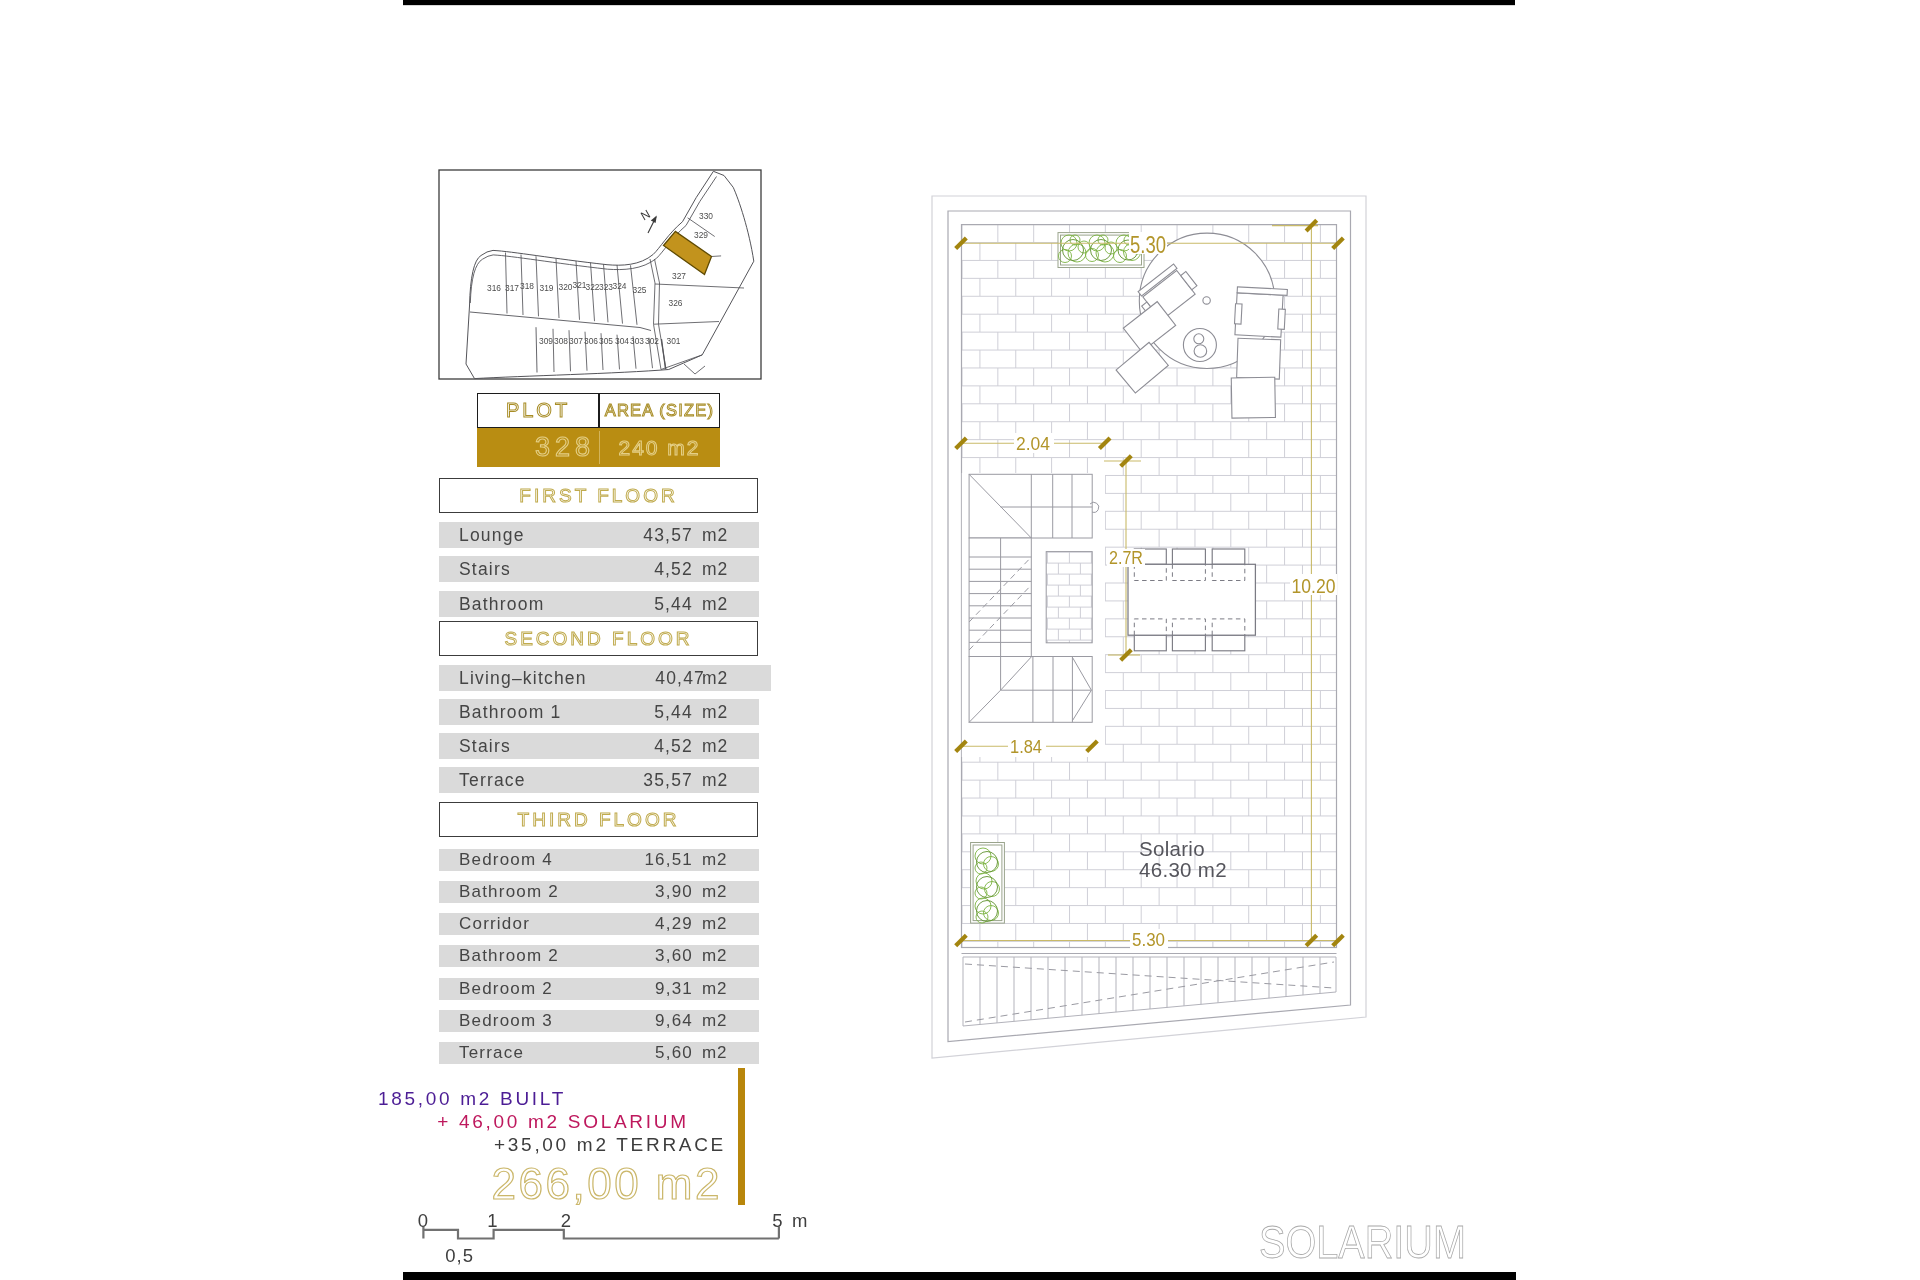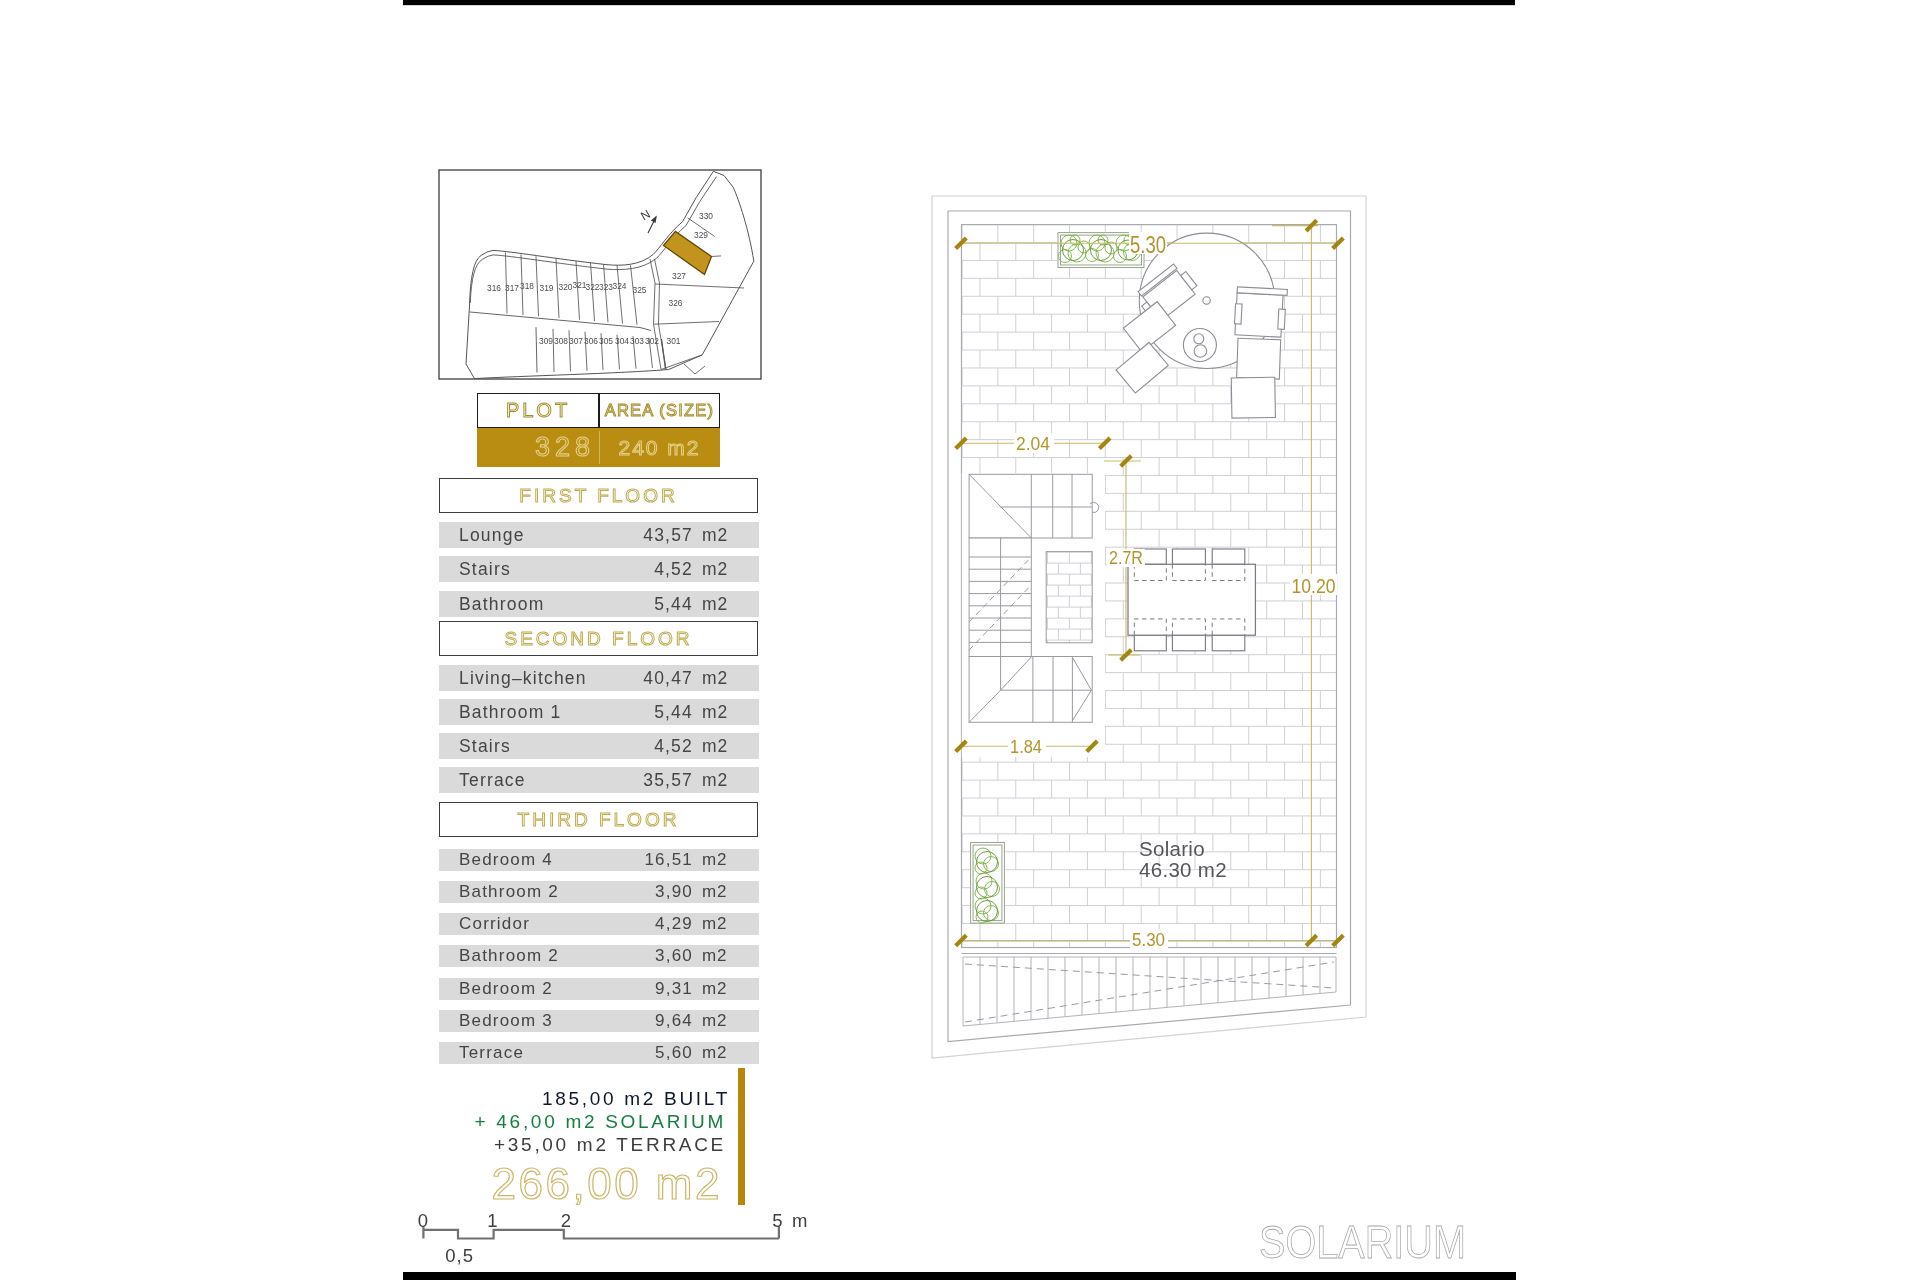--- a/index.html
+++ b/index.html
@@ -51,21 +51,21 @@
   </div>
 
 <div class="cadrow r1" style="top:590.6px;">
     <span class="lab">Bathroom</span>
     <span class="val">5,44</span>
     <span class="unit">m2</span>
   </div>
 
 <div class="secbox" style="top:620.5px;height:33px;line-height:33px;">SECOND FLOOR</div>
 
-<div class="cadrow r1" style="top:664.5px;">
+<div class="cadrow r1" style="top:664.5px;padding-left:12px;">
     <span class="lab">Living–kitchen</span>
     <span class="val">40,47</span>
     <span class="unit">m2</span>
   </div>
 
 <div class="cadrow r1" style="top:698.8px;">
     <span class="lab">Bathroom 1</span>
     <span class="val">5,44</span>
     <span class="unit">m2</span>
   </div>
@@ -119,23 +119,23 @@
     <span class="val">9,64</span>
     <span class="unit">m2</span>
   </div>
 
 <div class="cadrow r3" style="top:1041.9px;">
     <span class="lab">Terrace</span>
     <span class="val">5,60</span>
     <span class="unit">m2</span>
   </div>
 
-<div class="abs" style="top:1088px;left:404px;width:326px;text-align:right;font-size:19px;letter-spacing:2.7px;color:#0f172a;">185,00 m2 BUILT</div>
-
-<div class="abs" style="top:1111px;left:400px;width:326px;text-align:right;font-size:19px;letter-spacing:2.7px;color:#15803d;">+ 46,00 m2 SOLARIUM</div>
+<div class="abs" style="top:1088px;left:378px;width:326px;font-size:19px;letter-spacing:2.7px;color:#4c1d95;">185,00 m2 BUILT</div>
+
+<div class="abs" style="top:1111px;left:400px;width:326px;text-align:center;font-size:19px;letter-spacing:2.7px;color:#be185d;">+ 46,00 m2 SOLARIUM</div>
 
 <div class="abs" style="top:1134px;left:400px;width:326px;text-align:right;font-size:19px;letter-spacing:2.7px;color:#3d3d3d;">+35,00 m2 TERRACE</div>
 
 <div class="abs" style="top:1159px;left:400px;width:322px;text-align:right;font-size:44px;letter-spacing:2.5px;color:transparent;-webkit-text-stroke:1.2px #cbb76a;">266,00 m2</div>
 
 <div class="abs" style="left:738px;top:1068px;width:7px;height:137px;background:#b8860b;"></div>
 
 <svg class="abs" style="left:0;top:0;" width="1920" height="1280" viewBox="0 0 1920 1280">
   <defs>
     <pattern id="brick" width="35.84" height="35.84" patternUnits="userSpaceOnUse" x="961.5" y="224.1">

